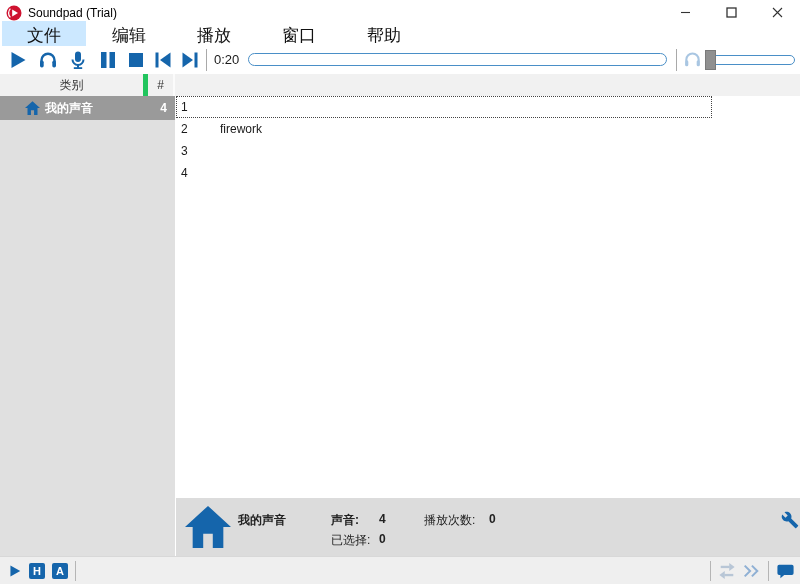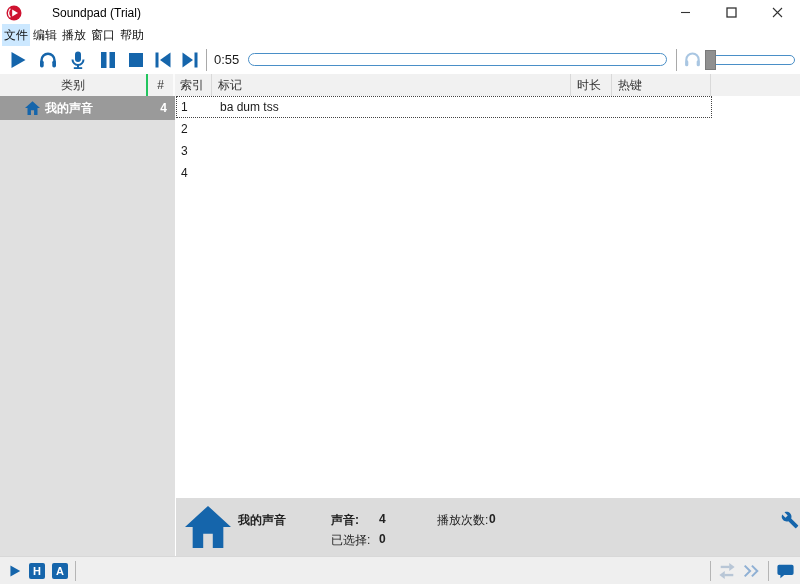--- a/index.html
+++ b/index.html
@@ -2,46 +2,46 @@
 <html><head>
 <meta charset="utf-8">
 <style>
   * { margin:0; padding:0; box-sizing:border-box; }
   html,body { background:#fff; }
   body { font-family:"Liberation Sans", sans-serif; width:800px; height:584px; overflow:hidden; }
 
   .window { position:relative; width:800px; height:584px; background:#fff; outline:1px solid #a9c0d4; outline-offset:-1px; overflow:hidden; }
 
   
-  .titlebar { position:absolute; left:0; top:0; width:800px; height:25px; background:#fff; display:flex; align-items:center;gap:24px; }
+  .titlebar { position:absolute; left:0; top:0; width:800px; height:25px; background:#fff; display:flex; align-items:center; }
   .app-icon { margin-left:6px; width:16px; height:16px; display:flex; }
   .win-title { margin-left:6px; font-size:12px; color:#000; }
   .win-controls { position:absolute; right:0; top:0; height:25px; display:flex; }
   .win-btn { width:46px; height:25px; display:flex; align-items:center; justify-content:center; }
 
   
   .menubar { position:absolute; left:0; top:25px; width:800px; height:21px; background:#fff; display:flex; align-items:center; padding-left:2px; }
-  .menu-item { font-size:12px; color:#111; padding:3px 2px; margin-right:1px; cursor:default; }
+  .menu-item { font-size:17px; color:#111; padding:3px 25px; margin-right:1px; cursor:default; }
   .menu-item.active { background:#cce8ff; }
 
   
   .toolbar { position:absolute; left:0; top:46px; width:800px; height:28px; background:#fff; }
   .tb-btn { position:absolute; top:4px; width:20px; height:20px; display:flex; }
   .tb-sep { position:absolute; top:3px; width:1px; height:22px; background:#a9a9a9; }
   .tb-time { position:absolute; left:214px; top:6px; font-size:13px; color:#1a1a1a; }
   .progress { position:absolute; left:248px; top:7px; width:419px; height:13px; background:#fff; border:1px solid #4a8fc7; border-radius:7px; }
   .hp-light { position:absolute; left:683px; top:4px; width:19px; height:19px; display:flex; }
   .volume { position:absolute; left:705px; top:4px; width:90px; height:20px; }
   .vol-track { position:absolute; left:0; top:5px; width:90px; height:10px; background:#fff; border:1px solid #4a8fc7; border-radius:5px; }
   .vol-handle { position:absolute; left:0; top:0; width:11px; height:20px; background:#909090; border:1px solid #7a7a7a; }
 
   
   .headerrow { position:absolute; left:0; top:74px; width:800px; height:22px; background:#f1f1f1; font-size:12px; color:#333; display:flex; }
   .side-header { width:175px; height:22px; display:flex; border-right:2px solid #fbfbfb; }
-  .sh-name { width:148px; display:flex; align-items:center; justify-content:center; border-right:2px solid #22c55e; }
+  .sh-name { width:148px; display:flex; align-items:center; justify-content:center; border-right:5px solid #22c55e; }
   .sh-count { width:25px; display:flex; align-items:center; justify-content:center; }
   .table-header { display:flex; height:22px; }
   .th-cell { display:flex; align-items:center; padding-left:6px; border-right:1px solid #d9d9d9; }
   .th-index { width:37px; padding-left:5px; }
   .th-label { width:359px; }
   .th-dur { width:41px; }
   .th-hot { width:99px; }
   .th-fill { width:87px; border-right:none; }
 
   
@@ -60,21 +60,21 @@
   .c-label { width:359px; padding-left:7px; }
   .c-dur { width:41px; }
   .c-hot { width:99px; }
 
   
   .statuspanel { position:absolute; left:176px; top:498px; width:624px; height:58px; background:#dcdcdc; font-size:12px; color:#222; }
   .sp-house { position:absolute; left:9px; top:6px; width:46px; height:46px; display:flex; }
   .sp-cat { position:absolute; left:62px; top:14px; font-weight:bold; }
   .sp-lab1 { position:absolute; left:155px; top:14px;font-weight:bold; }
   .sp-val1 { position:absolute; left:203px; top:14px; font-weight:bold; }
-  .sp-lab2 { position:absolute; left:261px; top:14px; }
+  .sp-lab2 { position:absolute; left:248px; top:14px; }
   .sp-val2 { position:absolute; left:313px; top:14px; font-weight:bold; }
   .sp-lab3 { position:absolute; left:155px; top:34px; }
   .sp-val3 { position:absolute; left:203px; top:34px; font-weight:bold; }
   .sp-wrench { position:absolute; left:605px; top:13px; width:18px; height:18px; display:flex; }
 
   
   .statusbar { position:absolute; left:0; top:556px; width:800px; height:28px; background:#efefef; border-top:1px solid #d8d8d8; }
   .sb-play { position:absolute; left:8px; top:7px; width:14px; height:14px; display:flex; }
   .sb-box { position:absolute; top:6px; width:16px; height:16px; background:#1565ab; color:#fff; border-radius:2px; font-size:11px; font-weight:bold; display:flex; align-items:center; justify-content:center; }
   .sb-h { left:29px; }
@@ -161,72 +161,65 @@
           <path d="M17.5 2.5 L7 10 L17.5 17.5 Z"></path>
         </svg>
     </span>
     <span class="tb-btn" style="left:180px">
       <svg width="20" height="20" viewBox="0 0 20 20" fill="#1565ab">
           <rect x="14.5" y="2.5" width="3" height="15"></rect>
           <path d="M2.5 2.5 L13 10 L2.5 17.5 Z"></path>
         </svg>
     </span>
     <span class="tb-sep" style="left:206px"></span>
-    <span class="tb-time">0:55</span>
+    <span class="tb-time">0:20</span>
     <div class="progress"></div>
     <span class="tb-sep" style="left:676px"></span>
     <span class="hp-light">
       <svg width="19" height="19" viewBox="0 0 20 20" fill="#a9c6e2">
         <path d="M3.5 12 v-1.8 a6.5 6.5 0 0 1 13 0 V12" fill="none" stroke="#a9c6e2" stroke-width="2.2"></path>
         <rect x="2.2" y="10.8" width="3.4" height="6.4" rx="1.6"></rect>
           <rect x="14.4" y="10.8" width="3.4" height="6.4" rx="1.6"></rect>
       </svg>
     </span>
     <div class="volume">
       <div class="vol-track"></div>
       <div class="vol-handle"></div>
     </div>
   </div>
 
   <div class="headerrow">
     <div class="side-header">
       <span class="sh-name">类别</span>
       <span class="sh-count">#</span>
     </div>
-    <div class="table-header">
-      <span class="th-cell th-index">索引</span>
-      <span class="th-cell th-label">标记</span>
-      <span class="th-cell th-dur">时长</span>
-      <span class="th-cell th-hot">热键</span>
-      <span class="th-cell th-fill"></span>
-    </div>
   </div>
 
   <div class="sidebar" id="sidebar">
   <div class="side-item selected">
     <span class="side-house">
       <svg width="15" height="14" viewBox="0 0 24 22">
             <path d="M12 0 L24 11 H20 V22 H14.5 V14.5 H9.5 V22 H4 V11 H0 Z" fill="#1565ab"></path>
           </svg>
     </span>
     <span class="side-label">我的声音</span>
     <span class="side-count">4</span>
   </div>
 </div>
 
   <div class="soundtable" id="soundtable">
   <div class="trow focused">
     <span class="c-index">1</span>
-    <span class="c-label">ba dum tss</span>
     <span class="c-dur"></span>
     <span class="c-hot"></span>
   </div>
 
   <div class="trow">
     <span class="c-index">2</span>
+    <span class="c-label">firework</span>
     <span class="c-dur"></span>
     <span class="c-hot"></span>
   </div>
 
   <div class="trow">
     <span class="c-index">3</span>
     <span class="c-dur"></span>
     <span class="c-hot"></span>
   </div>
 

